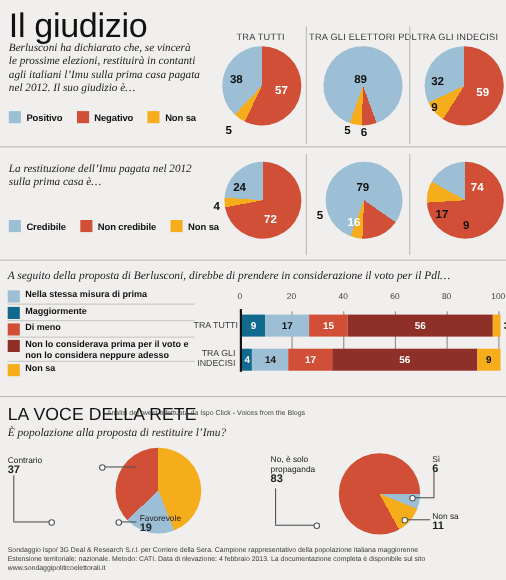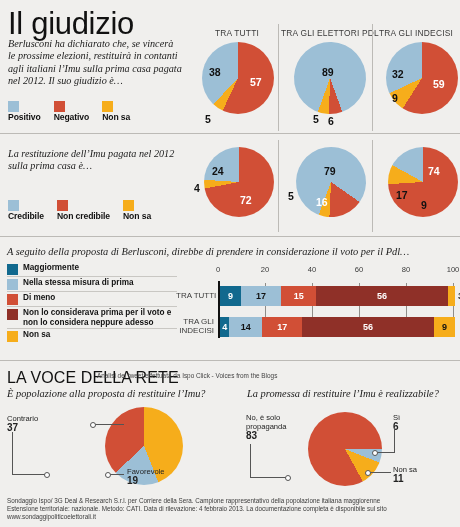--- a/index.html
+++ b/index.html
@@ -25,21 +25,21 @@
     font-style:italic;font-size:10.2px;line-height:12.4px;color:#1b1b1b;
   }
   .intro2{
     position:absolute;left:8px;top:148px;width:185px;
     font-family:"Liberation Serif", serif;
     font-style:italic;font-size:10.2px;line-height:12.4px;color:#1b1b1b;
   }
 
   
   .legrow{position:absolute;display:flex;align-items:center;}
-  .legitem{display:flex;align-items:flex-start;margin-right:13px;flex-direction:column;}
+  .legitem{display:flex;align-items:center;margin-right:13px;}
   .sw{width:11px;height:11px;display:inline-block;margin-right:5px;}
   .leglab{font-size:8.6px;font-weight:bold;color:#111;letter-spacing:-0.1px;white-space:nowrap;}
 
   
   .hr{position:absolute;background:#bcbab6;height:1px;left:0;width:460px;}
   .vr{position:absolute;background:#bcbab6;width:1px;}
 
   
   .colhead{
     position:absolute;font-size:8.4px;color:#3a3a3a;letter-spacing:0.2px;
@@ -176,26 +176,26 @@
   <span class="pnum w" style="left:428px;top:165px;">74</span>
   <span class="pnum b" style="left:396px;top:189px;">17</span>
   <span class="pnum b" style="left:421px;top:199px;">9</span>
 
   <div class="hr" style="top:236px;"></div>
 
   <div class="q3">A seguito della proposta di Berlusconi, direbbe di prendere in considerazione il voto per il Pdl…</div>
 
   <div class="leg3">
     <div class="leg3row">
+      <span class="sw" style="background:#9cbfd6"></span>
+      <span class="leg3lab">Nella stessa misura di prima</span>
+    </div>
+    <div class="leg3row">
       <span class="sw" style="background:#11698e"></span>
       <span class="leg3lab">Maggiormente</span>
-    </div>
-    <div class="leg3row">
-      <span class="sw" style="background:#9cbfd6"></span>
-      <span class="leg3lab">Nella stessa misura di prima</span>
     </div>
     <div class="leg3row">
       <span class="sw" style="background:#d14f36"></span>
       <span class="leg3lab">Di meno</span>
     </div>
     <div class="leg3row">
       <span class="sw" style="background:#8f3028"></span>
       <span class="leg3lab">Non lo considerava prima per il voto e non lo considera neppure adesso</span>
     </div>
     <div class="leg3row">
@@ -258,21 +258,20 @@
 
   <span class="rowlab" style="left:176px;top:291px;width:38px;">TRA TUTTI</span>
   <span class="rowlab" style="left:176px;top:317px;width:38px;">TRA GLI<br>INDECISI</span>
 
   <div class="hr" style="top:360px;"></div>
 
   <div class="voce">LA VOCE DELLA RETE</div>
   <div class="voce-sub">Analisi dei tweet effettuata da Ispo Click - Voices from the Blogs</div>
 
   <div class="q4">È popolazione alla proposta di restituire l’Imu?</div>
-  <div class="q5">La promessa di restituire l’Imu è realizzabile?</div>
 
   <div class="pie" style="left:105px;top:407px;width:78px;height:78px;
        background:conic-gradient(#f6ad1b 0deg 158.4deg,#9cbfd6 158.4deg 226.8deg,#d14f36 226.8deg 360deg);"></div>
 
   <div class="cal" style="left:7px;top:415px;width:60px;">
     <span>Contrario</span><br>
     <b>37</b>
   </div>
   <div class="lead" style="left:12px;top:432px;width:1px;height:42px;"></div>
   <div class="lead" style="left:12px;top:474px;width:33px;height:1px;"></div>

